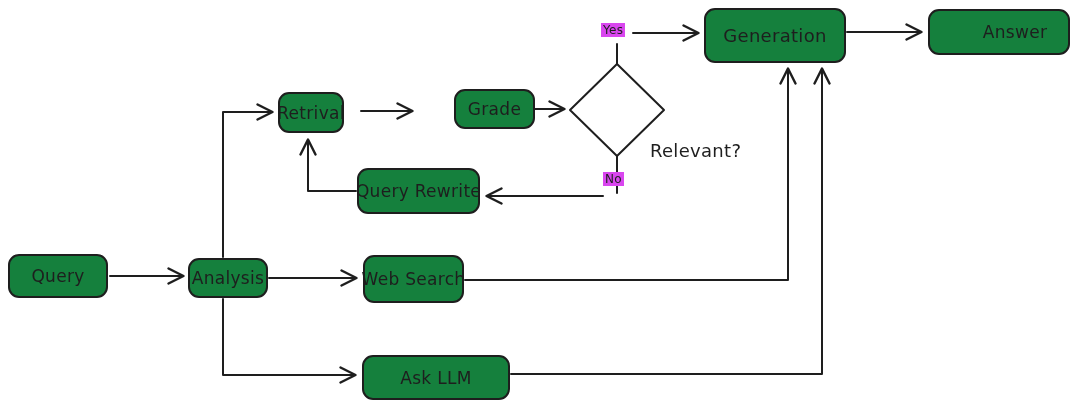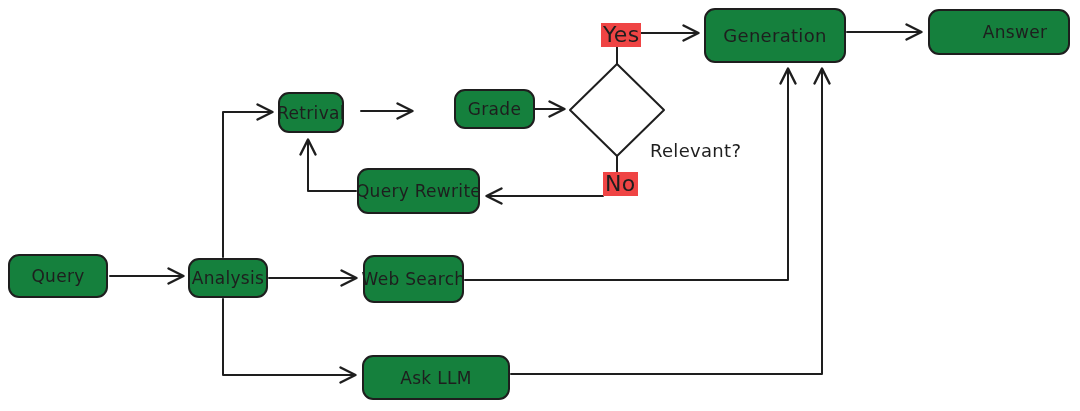--- a/index.html
+++ b/index.html
@@ -32,22 +32,22 @@
     display: flex;
     align-items: center;
     justify-content: center;
     font-size: 17px;
     letter-spacing: 0.3px;
     white-space: nowrap;
     z-index: 2;
   }
   .edge-label {
     position: absolute;
-    background: #ef4444;
-    font-size: 22px;
+    background: #d946ef;
+    font-size: 12px;
     letter-spacing: 0.3px;
     line-height: 1;
     padding: 1px 2px;
     z-index: 3;
     white-space: nowrap;
   }
   .free-label {
     position: absolute;
     font-size: 18px;
     letter-spacing: 0.3px;

